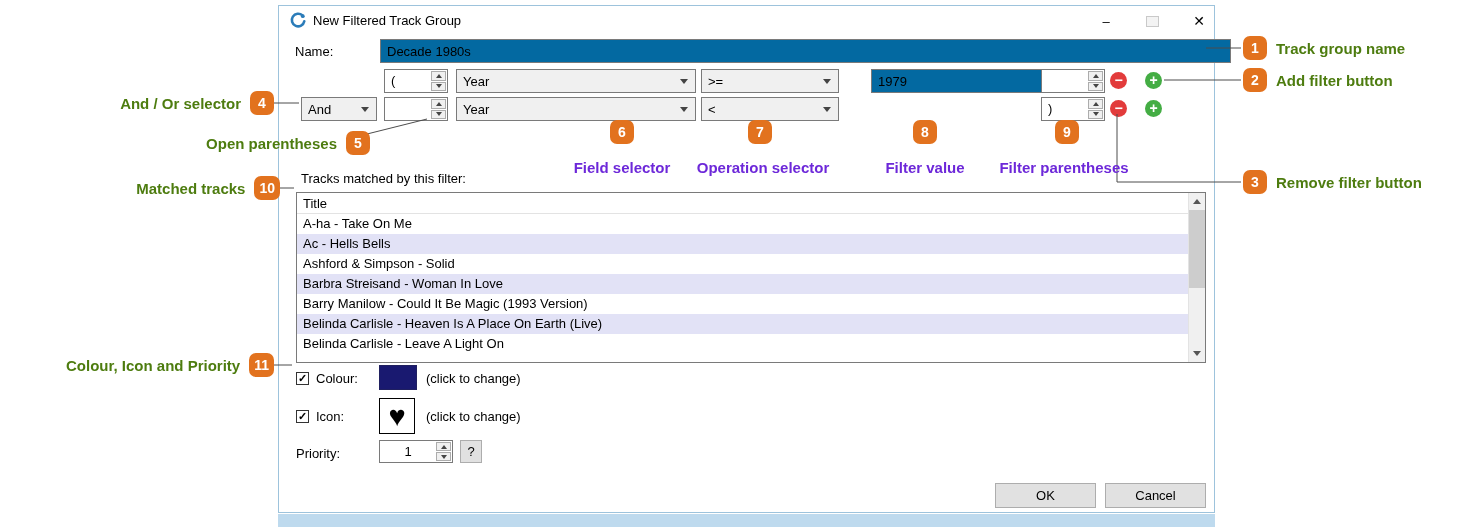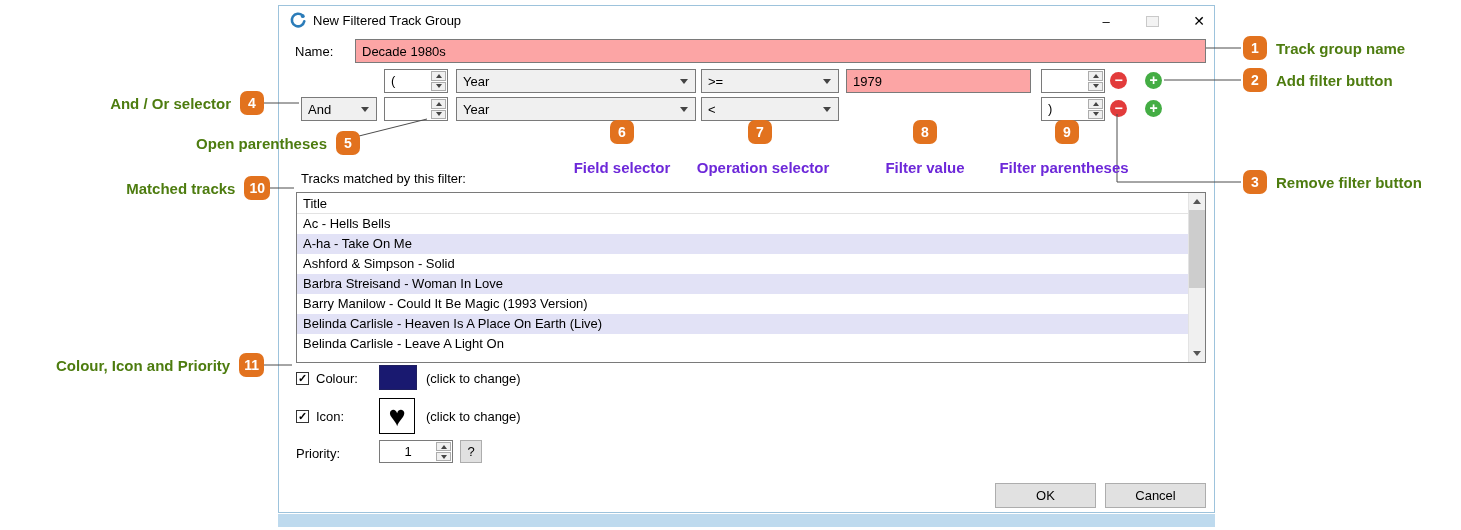--- a/index.html
+++ b/index.html
@@ -11,21 +11,21 @@
          background:#fff; border:1px solid #9DC3DC; font-size:13px; color:#000; }
   .dlg * { position:absolute; }
   .bottom-strip { position:absolute; left:278px; top:514px; width:937px; height:13px; background:#BEDAEE; }
 
   .title-text { left:34px; top:0; height:30px; line-height:30px; white-space:nowrap; }
   .win-btn { top:0; width:30px; height:30px; display:flex; align-items:center; justify-content:center; font-size:13px; color:#000; }
   .max-box { position:static; width:13px; height:11px; border:1px solid #C9C9C9; background:#F3F3F3; }
 
   .lbl { height:20px; line-height:20px; white-space:nowrap; }
 
-  .tb { background:#fca5a5; border:1px solid #7A7A7A; display:flex; align-items:center; padding-left:6px; }
+  .tb { background:#0369a1; border:1px solid #7A7A7A; display:flex; align-items:center; padding-left:6px;margin-left:25px; }
   .combo { background:#F0F0F0; border:1px solid #7A7A7A; display:flex; align-items:center; padding-left:6px; height:24px; }
   .combo .tx { position:static; }
   .arr-down { position:static; margin-left:auto; margin-right:7px; width:0; height:0;
               border-left:4px solid transparent; border-right:4px solid transparent; border-top:5px solid #444; }
 
   .spinbox { background:#fff; border:1px solid #7A7A7A; display:flex; align-items:stretch; height:24px; }
   .spinbox .tx { position:static; flex:1; padding-left:6px; line-height:22px; }
   .spinner { position:static; width:16px; display:flex; flex-direction:column; }
   .spin-cell { position:static; flex:1; margin:1px 1px 0 0; border:1px solid #ACACAC; background:#F0F0F0;
                display:flex; align-items:center; justify-content:center; }
@@ -59,21 +59,21 @@
   .icon-box span { position:static; font-size:29px; line-height:1; }
 
   .btn { background:#E1E1E1; border:1px solid #ADADAD; display:flex; align-items:center; justify-content:center; }
 
   
   .badge { position:static; background:#E2721E; color:#fff; font-weight:bold; font-size:14px; height:24px; min-width:24px;
            padding:0 5px; border-radius:7px; display:inline-flex; align-items:center; justify-content:center; flex:0 0 auto; }
   .ann { position:absolute; display:flex; align-items:center; gap:9px; height:24px; }
   .ann-label { font-weight:bold; font-size:15px; color:#4d7c0f; white-space:nowrap; }
   .ann.right { left:1243px; }
-  .ann.left { left:2px; justify-content:flex-end; }
+  .ann.left { left:12px; justify-content:flex-end; }
   .ann-badge-solo { position:absolute; }
   .ann-label-solo { position:absolute; text-align:center; font-weight:bold; font-size:15px; color:#6d28d9; white-space:nowrap; }
 
   .overlay { position:absolute; left:0; top:0; width:1461px; height:530px; pointer-events:none; }
 </style>
 </head>
 <body>
 
 <div class="canvas">
 
@@ -157,22 +157,22 @@
       <span>−</span>
     </div>
     <div class="circle green" style="left:866px; top:94px;">
       <span>+</span>
     </div>
 
     <div class="lbl" style="left:22px; top:163px;">Tracks matched by this filter:</div>
     <div class="listbox">
       <div class="list-header">Title</div>
       <div class="list-items">
+        <div class="track-row">A-ha - Take On Me</div>
         <div class="track-row">Ac - Hells Bells</div>
-        <div class="track-row">A-ha - Take On Me</div>
         <div class="track-row">Ashford &amp; Simpson - Solid</div>
         <div class="track-row">Barbra Streisand - Woman In Love</div>
         <div class="track-row">Barry Manilow - Could It Be Magic (1993 Version)</div>
         <div class="track-row">Belinda Carlisle - Heaven Is A Place On Earth (Live)</div>
         <div class="track-row">Belinda Carlisle - Leave A Light On</div>
       </div>
       <div class="vscroll">
         <span class="scroll-btn up"></span>
         <span class="scroll-thumb"></span>
         <span class="scroll-btn down"></span>

